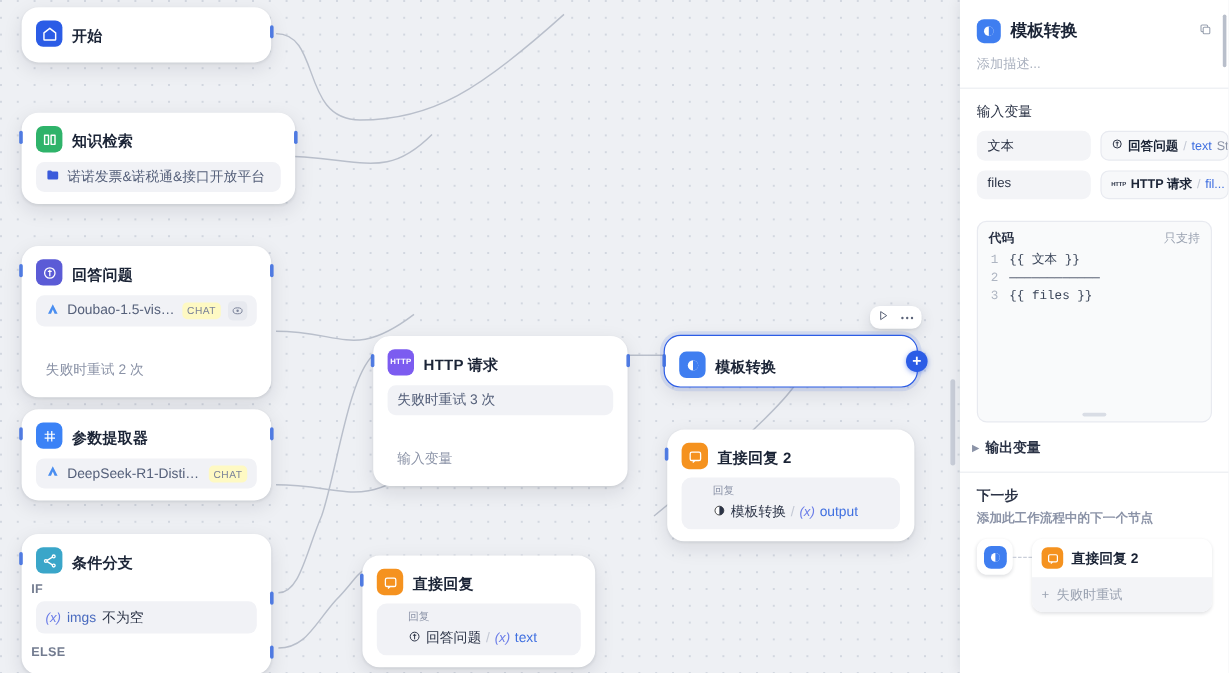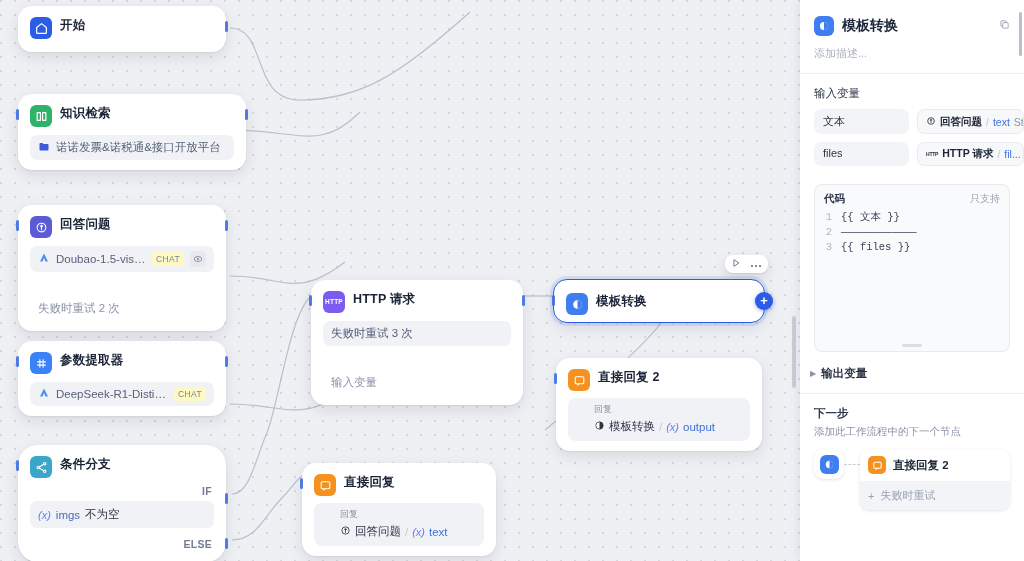--- a/index.html
+++ b/index.html
@@ -20,21 +20,21 @@
     overflow:hidden;
   }
   #edges{position:absolute;left:0;top:0;width:800px;height:561px;pointer-events:none;}
 
   .node{
     position:absolute;background:#fff;border-radius:14px;
     box-shadow:0 1px 2px rgba(16,24,40,.07),0 5px 16px rgba(16,24,40,.10);
     padding:8px 8px 10px 8px;box-sizing:border-box;
   }
   .node.selected{border:1.5px solid #2b5ce6;box-shadow:0 0 0 3px rgba(43,92,230,.12),0 5px 16px rgba(16,24,40,.10);}
-  .node-head{display:flex;align-items:flex-start;gap:8px;padding:3px 4px 3px 4px;}
+  .node-head{display:flex;align-items:flex-end;gap:8px;padding:3px 4px 3px 4px;}
   .node-title{font-size:12.5px;font-weight:bold;color:#1b2436;letter-spacing:.2px;white-space:nowrap;}
   .nico{
     width:22px;height:22px;border-radius:6px;flex:0 0 22px;
     display:flex;align-items:center;justify-content:center;
     color:#fff;font-size:11px;line-height:1;
   }
   .nico svg{display:block;}
   .chip{
     margin:5px 4px 0 4px;background:#f1f2f6;border-radius:7px;
     padding:5px 8px;font-size:11.5px;color:#55607a;
@@ -43,21 +43,21 @@
   .chip.plain{background:transparent;color:#8b93a7;padding-left:8px;margin-top:24px;}
   .chip .grow{flex:1 1 auto;overflow:hidden;text-overflow:ellipsis;}
   .tag{
     font-size:8.5px;color:#7b8399;background:#fef9c3;border-radius:4px;
     padding:2px 4px;letter-spacing:.4px;flex:0 0 auto;
   }
   .eye{
     width:16px;height:16px;border-radius:4px;background:#e7e9ef;flex:0 0 16px;
     display:flex;align-items:center;justify-content:center;
   }
-  .branchrow{text-align:right;font-size:10.5px;color:#737c90;padding:4px 6px 2px 0;font-weight:bold;letter-spacing:.3px;}
+  .branchrow{font-size:10.5px;color:#737c90;padding:4px 6px 2px 0;font-weight:bold;letter-spacing:.3px;}
   .cond{
     margin:2px 4px 0 4px;background:#f1f2f6;border-radius:7px;padding:6px 8px;
     font-size:11.5px;color:#2b3346;display:flex;align-items:center;gap:5px;
   }
   .varx{color:#6b7de8;font-style:italic;font-size:11px;}
   .replyblock{margin:4px 4px 0 4px;background:#f1f2f6;border-radius:8px;padding:5px 8px 7px 26px;}
   .replyblock .lbl{font-size:9px;color:#8b93a7;margin-bottom:3px;}
   .rrow{display:flex;align-items:center;gap:4px;font-size:11.5px;color:#2b3346;white-space:nowrap;}
   .rsep{color:#c3c8d4;}
   .rout{color:#3f6fe0;font-size:11.5px;}
@@ -112,21 +112,21 @@
   .cl{display:flex;gap:9px;white-space:pre;}
   .cl .ln{color:#aeb5c2;width:8px;text-align:right;flex:0 0 8px;}
   .cl .tx{color:#3a4559;}
   .brace{color:#4a6bbf;}
   .resize{position:absolute;bottom:4px;left:50%;margin-left:-10px;width:20px;height:3px;border-radius:2px;background:#d9dde5;}
   .collapse-row{display:flex;align-items:center;gap:5px;padding:14px 14px 12px 10px;}
   .caret{color:#8b93a7;font-size:8px;}
   .collapse-row .t{font-size:11.5px;font-weight:bold;color:#2b3346;}
   .next-wrap{padding:12px 14px 0 14px;}
   .next-title{font-size:11.5px;font-weight:bold;color:#2b3346;}
-  .next-sub{font-size:10.5px;color:#8b93a7;margin-top:4px;}
+  .next-sub{font-size:10.5px;color:#8b93a7;margin-top:4px;font-weight:bold;}
   .next-flow{display:flex;align-items:flex-start;gap:0;margin-top:10px;}
   .nf-icon{
     width:30px;height:30px;border-radius:9px;background:#fff;flex:0 0 30px;
     box-shadow:0 1px 3px rgba(16,24,40,.12);display:flex;align-items:center;justify-content:center;
   }
   .nf-line{width:16px;height:1px;border-top:1px dashed #c9ced9;margin-top:15px;flex:0 0 16px;}
   .nf-card{
     flex:1 1 auto;background:#fff;border-radius:9px;box-shadow:0 1px 3px rgba(16,24,40,.12);
     overflow:hidden;
   }
@@ -242,21 +242,21 @@
         <span>
           <svg width="12" height="12" viewBox="0 0 24 24" fill="#4a8ef0">
               <path d="M12 3 L20 19 H15 L12 12 L9 19 H4 Z"></path>
             </svg>
         </span>
         <span class="grow">DeepSeek-R1-Distill-...</span>
         <span class="tag">CHAT</span>
       </div>
     </div>
 
-    <div class="node" style="left:18px;top:445px;width:208px;border-radius:20px;">
+    <div class="node" style="left:18px;top:445px;width:208px;">
       <div class="handle l" style="top:15px;"></div>
       <div class="handle r" style="top:48px;"></div>
       <div class="handle r" style="top:93px;"></div>
       <div class="node-head">
         <span class="nico" style="background:#3aa6c9;">
           <svg width="13" height="13" viewBox="0 0 24 24" fill="none" stroke="#fff" stroke-width="2" stroke-linecap="round">
               <circle cx="18" cy="5" r="2.2"></circle>
               <circle cx="18" cy="19" r="2.2"></circle>
               <circle cx="6" cy="12" r="2.2"></circle>
               <path d="M8 11 16 6M8 13l8 5"></path>

